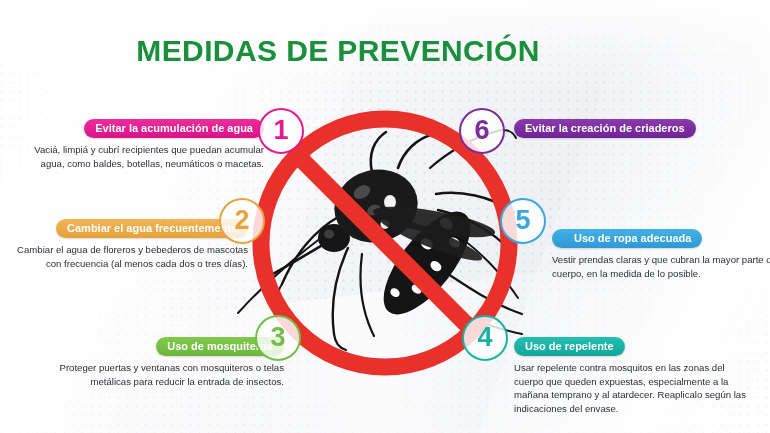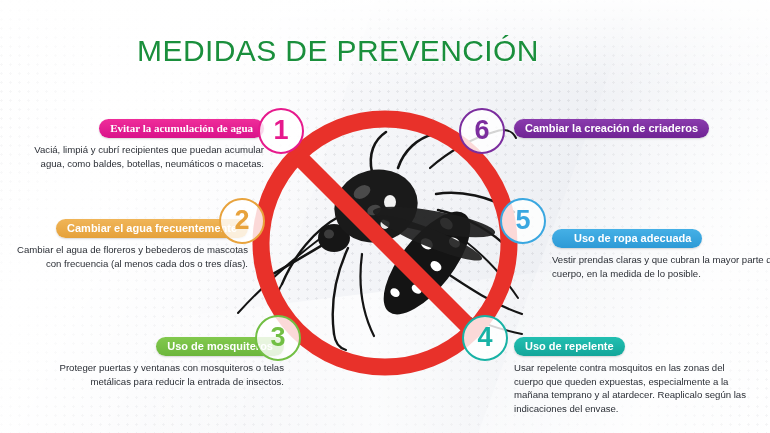--- a/index.html
+++ b/index.html
@@ -54,21 +54,21 @@
   }
 
   
   #title {
     position: absolute;
     top: 34px;
     left: 0;
     width: 676px;
     text-align: center;
     font-size: 30px;
-    font-weight: normal;
+    font-weight: bold;
     letter-spacing: 0.4px;
     color: #1a8f3c;
     text-shadow: 0 1px 0 rgba(255,255,255,0.9);
     z-index: 6;
   }
 
   
   #center-graphic {
     position: absolute;
     left: 222px;
@@ -128,21 +128,21 @@
 
   .tip-body {
     margin-top: 5px;
     font-size: 9.6px;
     font-weight: normal;
     line-height: 1.42;
     color: #2b2f36;
   }
 
   
-  .badge-pink   { background: linear-gradient(180deg, #ef2d9a 0%, #d9128a 100%); font-family: Liberation Serif, serif; }
+  .badge-pink   { background: linear-gradient(180deg, #ef2d9a 0%, #d9128a 100%); }
   .badge-orange { background: linear-gradient(180deg, #f0b558 0%, #e5a13a 100%); }
   .badge-green  { background: linear-gradient(180deg, #82c94e 0%, #6cb63c 100%); }
   .badge-teal   { background: linear-gradient(180deg, #22bfb1 0%, #13a69a 100%); }
   .badge-blue   { background: linear-gradient(180deg, #45b0e6 0%, #2d9ad6 100%); padding-left: 22px; }
   .badge-purple { background: linear-gradient(180deg, #8a3bad 0%, #6f2394 100%); }
 
   
   #tip-1 { left: 28px;  top: 118px; }
   #tip-2 { left: 12px;  top: 218px; }
   #tip-3 { left: 48px;  top: 336px; }
@@ -253,16 +253,16 @@
     <div class="tip-badge badge-teal">Uso de repelente</div>
     <div class="tip-body">Usar repelente contra mosquitos en las zonas del cuerpo que queden expuestas, especialmente a la mañana temprano y al atardecer. Reaplicalo según las indicaciones del envase.</div>
   </div>
 
   <div class="tip right" id="tip-5">
     <div class="tip-badge badge-blue">Uso de ropa adecuada</div>
     <div class="tip-body">Vestir prendas claras y que cubran la mayor parte del cuerpo, en la medida de lo posible.</div>
   </div>
 
   <div class="tip right" id="tip-6">
-    <div class="tip-badge badge-purple">Cambiar la creación de criaderos</div>
+    <div class="tip-badge badge-purple">Evitar la creación de criaderos</div>
   </div>
 
 </div>
 
 </body></html>

